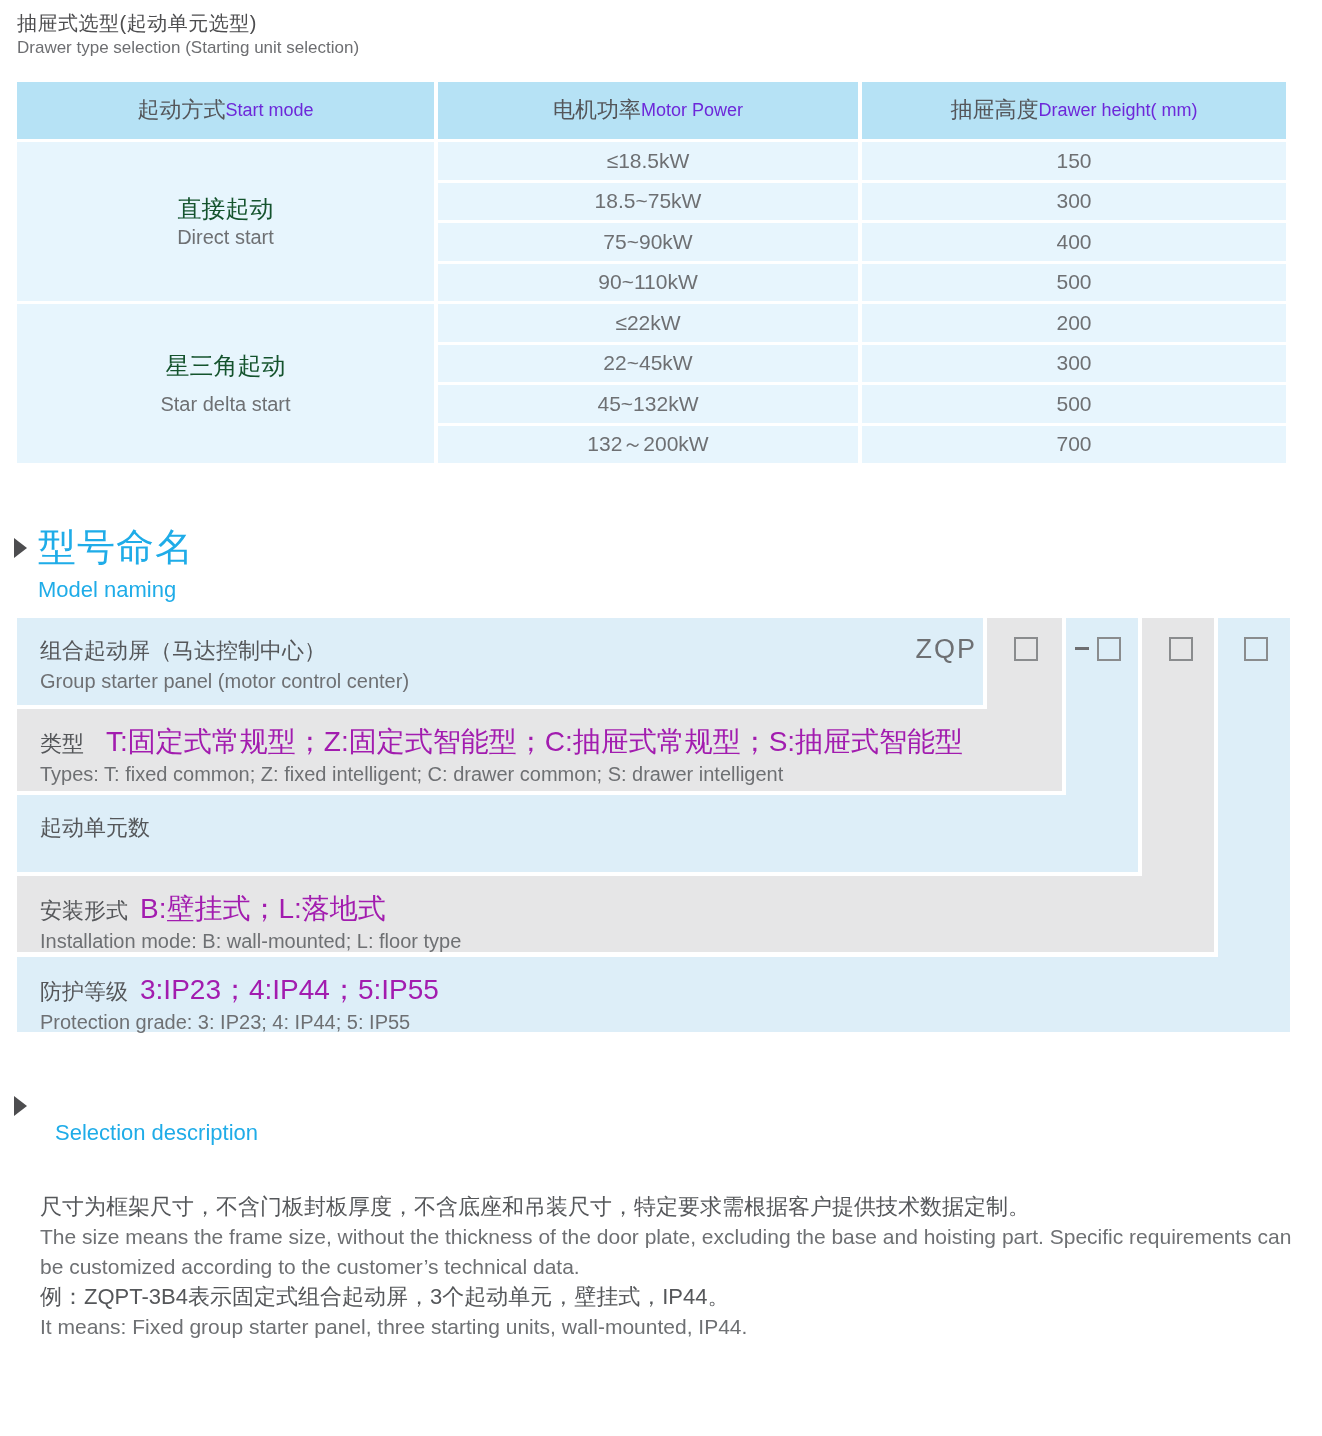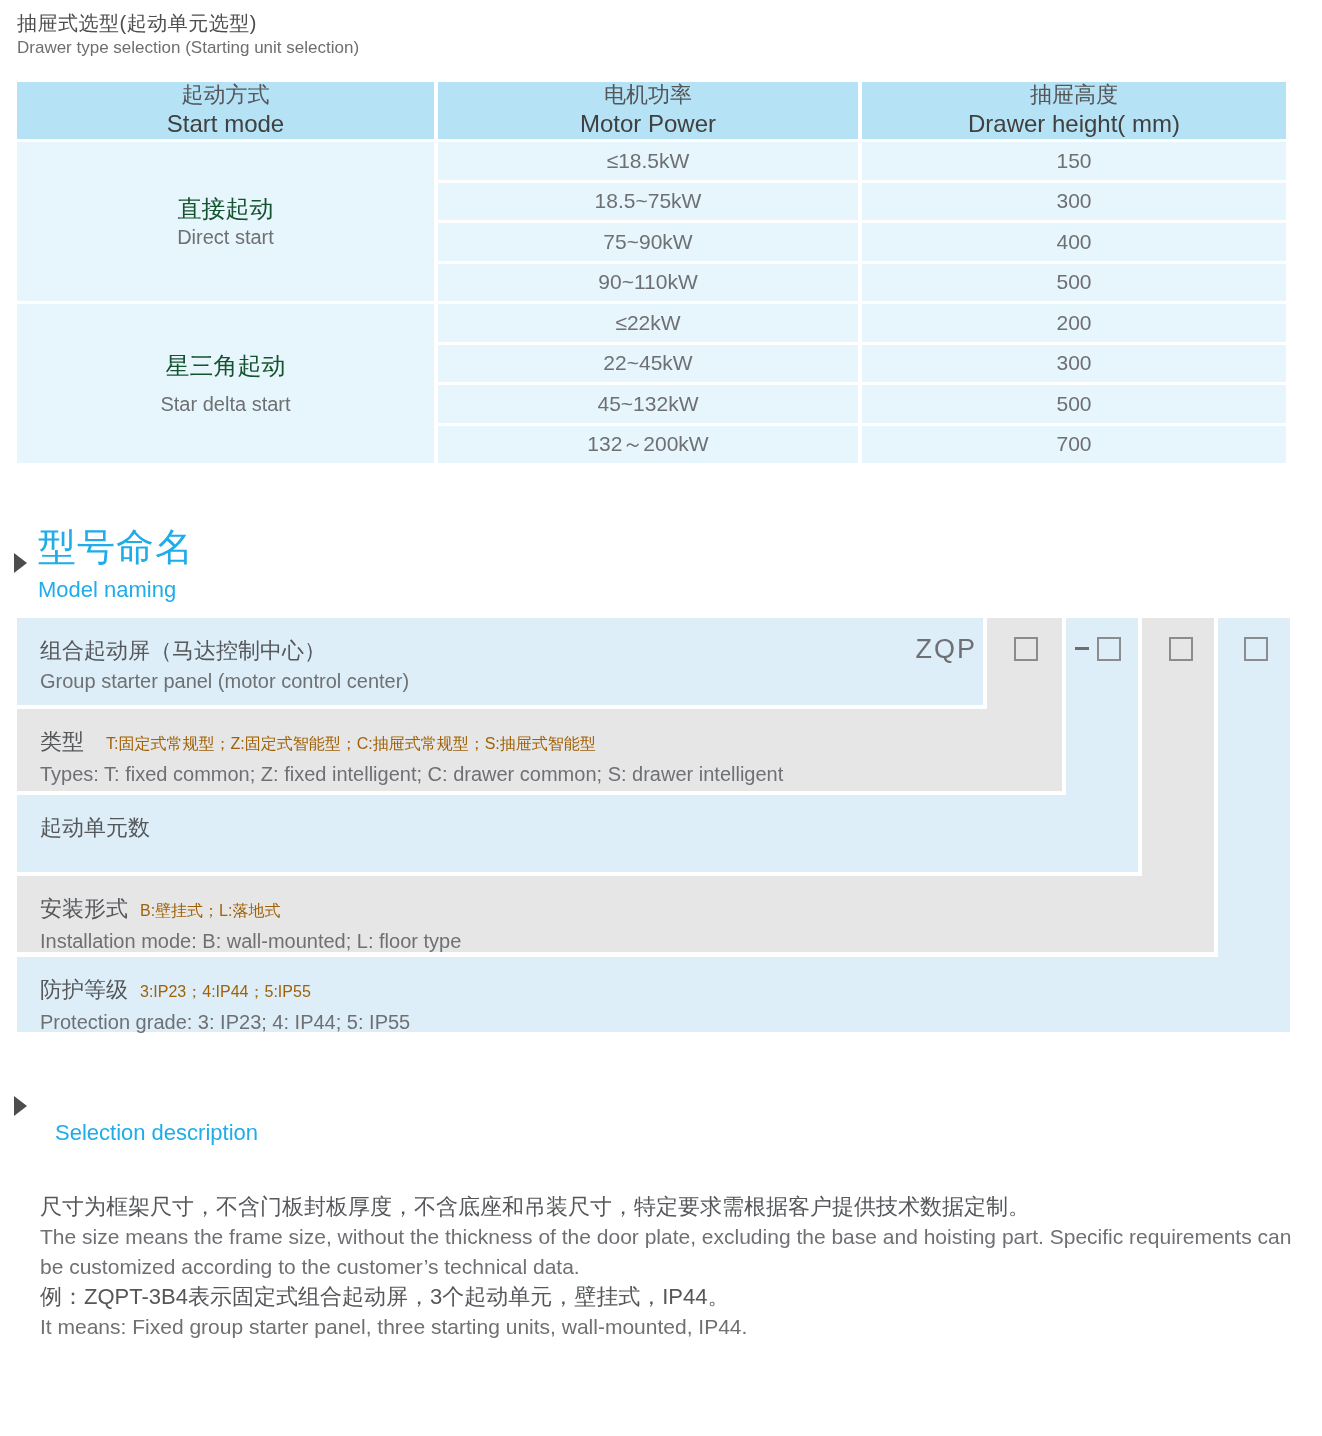--- a/index.html
+++ b/index.html
@@ -8,49 +8,49 @@
 
   
   .doc-title-zh{position:absolute;left:17px;top:10px;font-size:20px;color:#4d4d4f;letter-spacing:.5px;}
   .doc-title-en{position:absolute;left:17px;top:38px;font-size:17px;color:#6d6e71;}
 
   
   .sel-table{position:absolute;left:17px;top:82px;display:grid;
     grid-template-columns:417px 420px 424px;
     grid-template-rows:57px repeat(8,37.5px);
     column-gap:4px;row-gap:3px;}
-  .th{background:#b6e2f5;display:flex;flex-direction:column;align-items:center;justify-content:center;line-height:1.22;}
+  .th{background:#b6e2f5;display:flex;flex-direction:row;align-items:center;justify-content:center;line-height:1.22;}
   .th .zh{font-size:22px;color:#54565a;}
-  .th .en{font-size:24px;color:#404040;}
+  .th .en{font-size:18px;color:#6d28d9;}
   .td{background:#e7f5fd;display:flex;align-items:center;justify-content:center;
       font-size:21px;color:#6e7073;}
   .td-mode{flex-direction:column;line-height:1.3;}
   .td-mode .zh{font-size:24px;color:#14532d;}
   .td-mode .en{font-size:20px;color:#6e7073;}
   .mode-a{grid-column:1;grid-row:2 / span 4;}
   .mode-b{grid-column:1;grid-row:6 / span 4;gap:10px;}
 
   
   .sec-head{position:absolute;left:14px;}
-  .sec-head .row1{display:flex;align-items:flex-end;}
+  .sec-head .row1{display:flex;align-items:center;}
   .tri{width:0;height:0;border-left:13px solid #4d4d4f;border-top:10px solid transparent;
        border-bottom:10px solid transparent;margin-right:11px;flex:0 0 auto;}
   .sec-zh{font-size:38px;color:#1face8;letter-spacing:1px;}
   .sec-en{font-size:22px;color:#1face8;margin-left:24px;margin-top:4px;}
   .sec-model{top:522px;}
   .sec-select{top:1096px;}
   .sec-select .sec-en{margin-left:41px;}
 
   
   .band,.mcol{position:absolute;box-sizing:border-box;}
   .blue{background:#ddeef8;}
   .gray{background:#e6e6e7;}
   .band{left:17px;padding:17px 0 0 23px;}
   .band .zh{font-size:22px;color:#55575a;line-height:31px;}
-  .band .zh .detail{font-size:16px;color:#a16207;margin-left:22px;}
+  .band .zh .detail{font-size:28px;color:#a21caf;margin-left:22px;}
   .band .en{font-size:20px;color:#6e7073;line-height:30px;}
   .b1{top:618px;width:966px;height:87px;}
   .b2{top:709px;width:1045px;height:82px;}
   .b3{top:795px;width:1121px;height:77px;}
   .b4{top:876px;width:1197px;height:76px;}
   .b5{top:957px;width:1273px;height:75px;}
   .zqp{position:absolute;top:16px;right:6px;font-size:27px;color:#6e7073;letter-spacing:2px;padding:0;}
   .mcol{top:618px;}
   .cA{left:987px;width:75px;height:173px;}
   .cB{left:1066px;width:72px;height:254px;}

